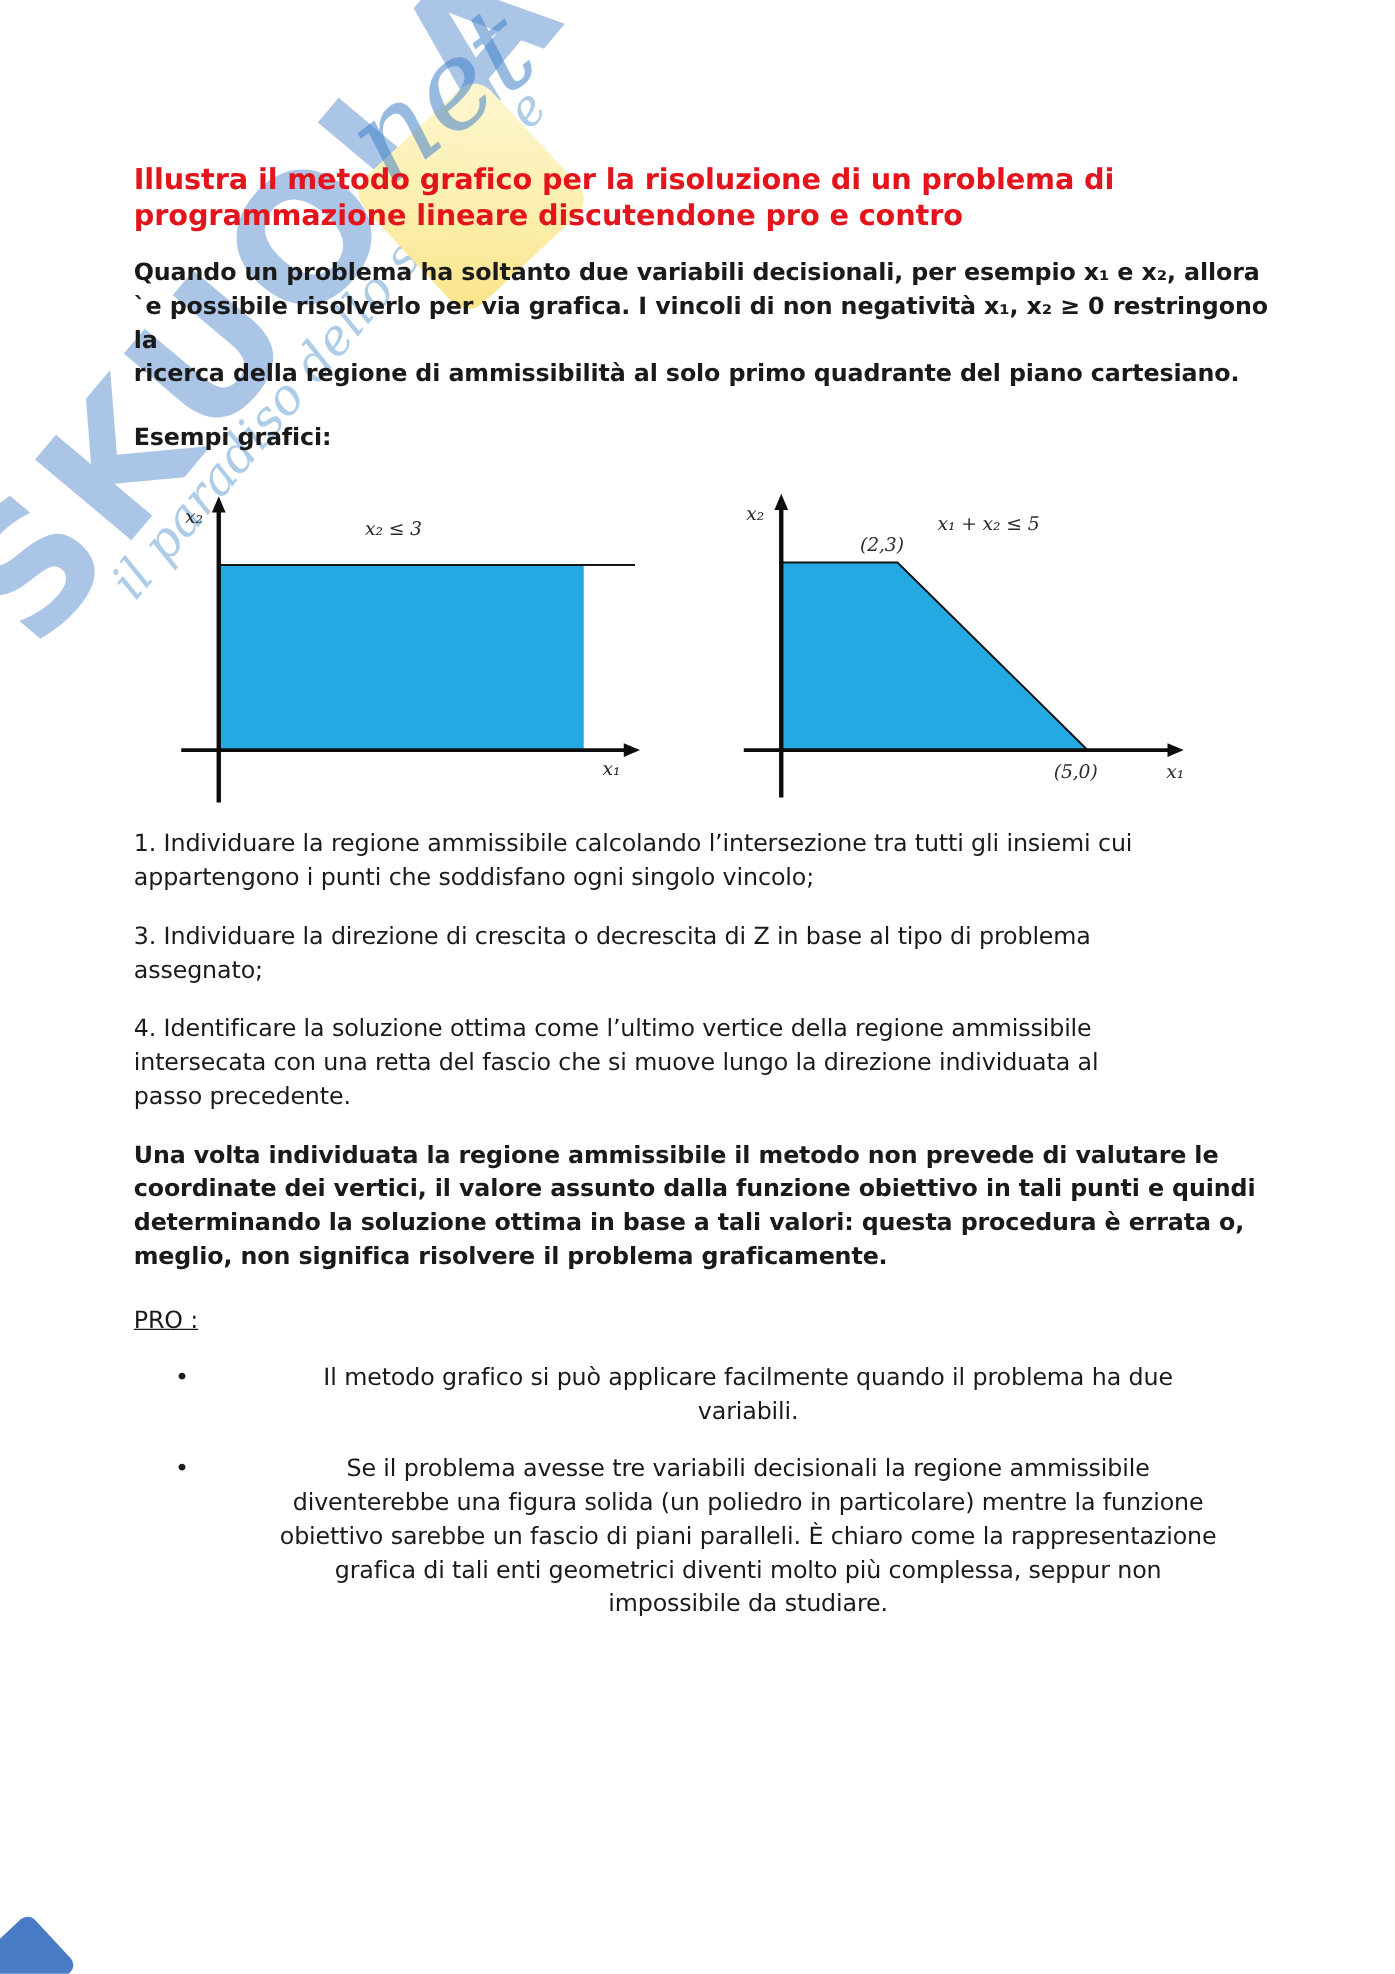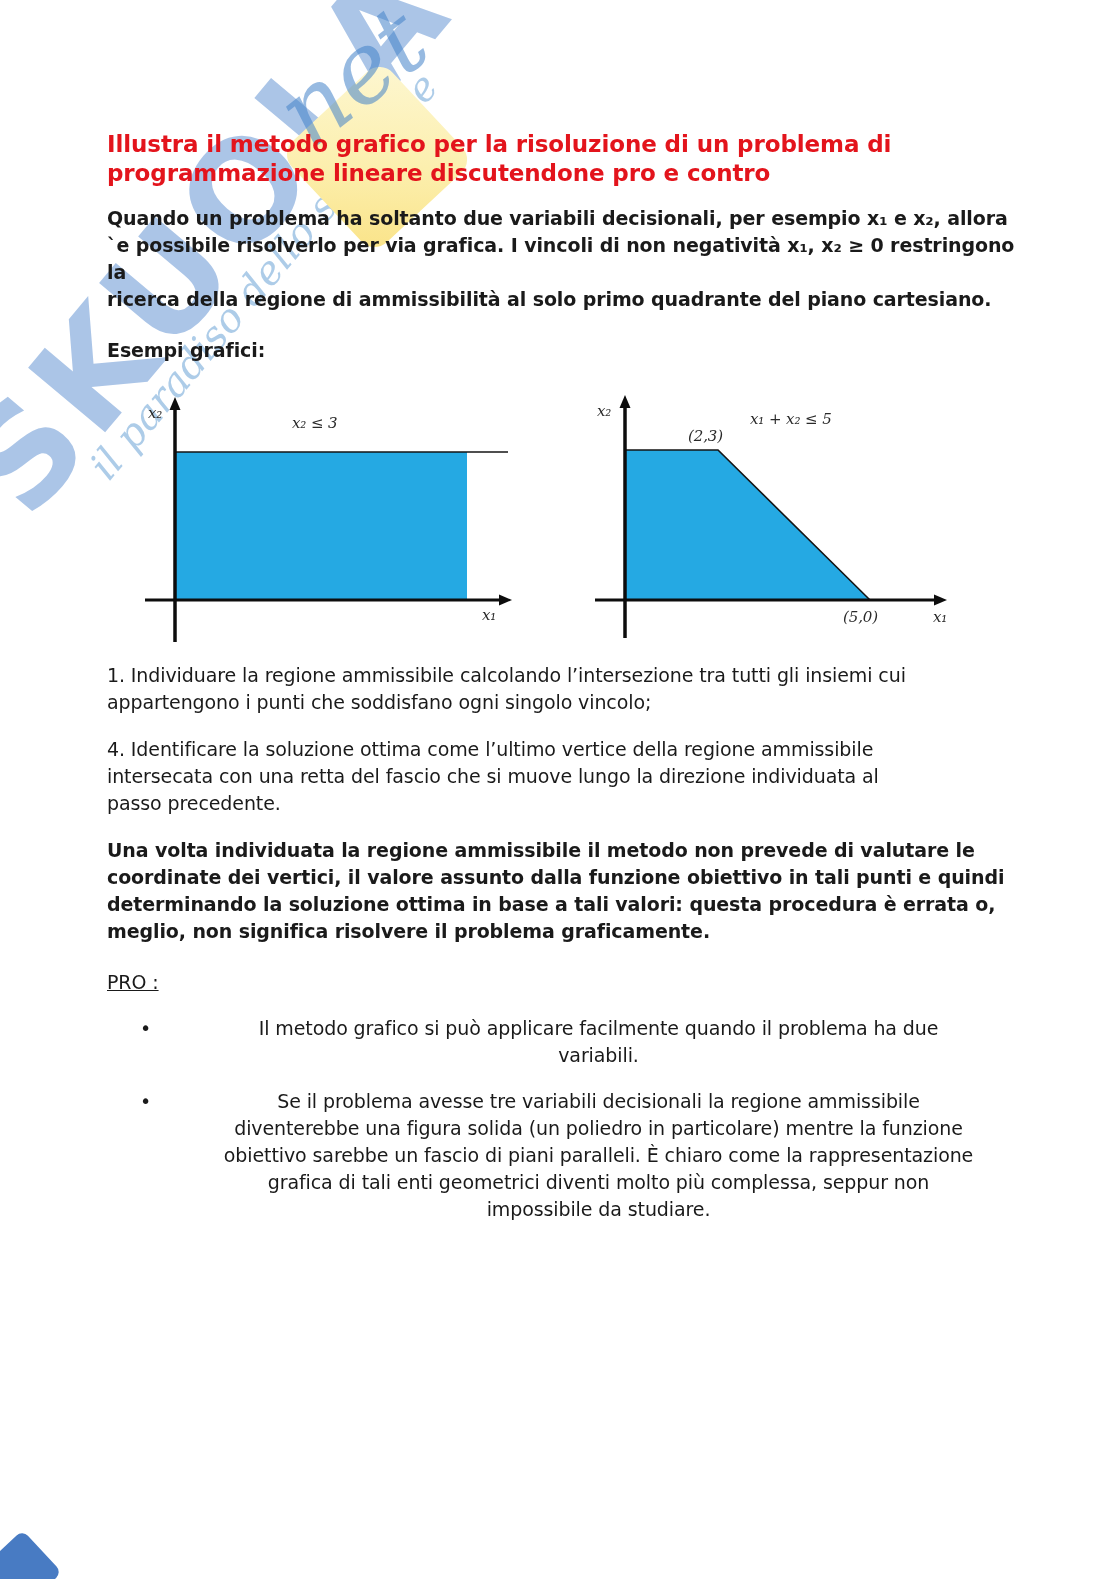--- a/index.html
+++ b/index.html
@@ -129,20 +129,22 @@
       <text class="mathlab" x="165" y="30">x₁ + x₂ ≤ 5</text>
       <text class="mathlab" x="103" y="47">(2,3)</text>
       <text class="mathlab" x="258" y="228">(5,0)</text>
       <text class="mathlab" x="348" y="228">x₁</text>
     </svg>
   </div>
 
 
   <p class="step ml">1. Individuare la regione ammissibile calcolando l’intersezione tra tutti gli insiemi cui
 appartengono i punti che soddisfano ogni singolo vincolo;</p>
+  <p class="step ml">3. Individuare la direzione di crescita o decrescita di Z in base al tipo di problema
+assegnato;</p>
   <p class="step ml">4. Identificare la soluzione ottima come l’ultimo vertice della regione ammissibile
 intersecata con una retta del fascio che si muove lungo la direzione individuata al
 passo precedente.</p>
 
   <p class="para ml">Una volta individuata la regione ammissibile il metodo non prevede di valutare le
 coordinate dei vertici, il valore assunto dalla funzione obiettivo in tali punti e quindi
 determinando la soluzione ottima in base a tali valori: questa procedura è errata o,
 meglio, non significa risolvere il problema graficamente.</p>
 
   <p class="section-label">PRO :</p>

